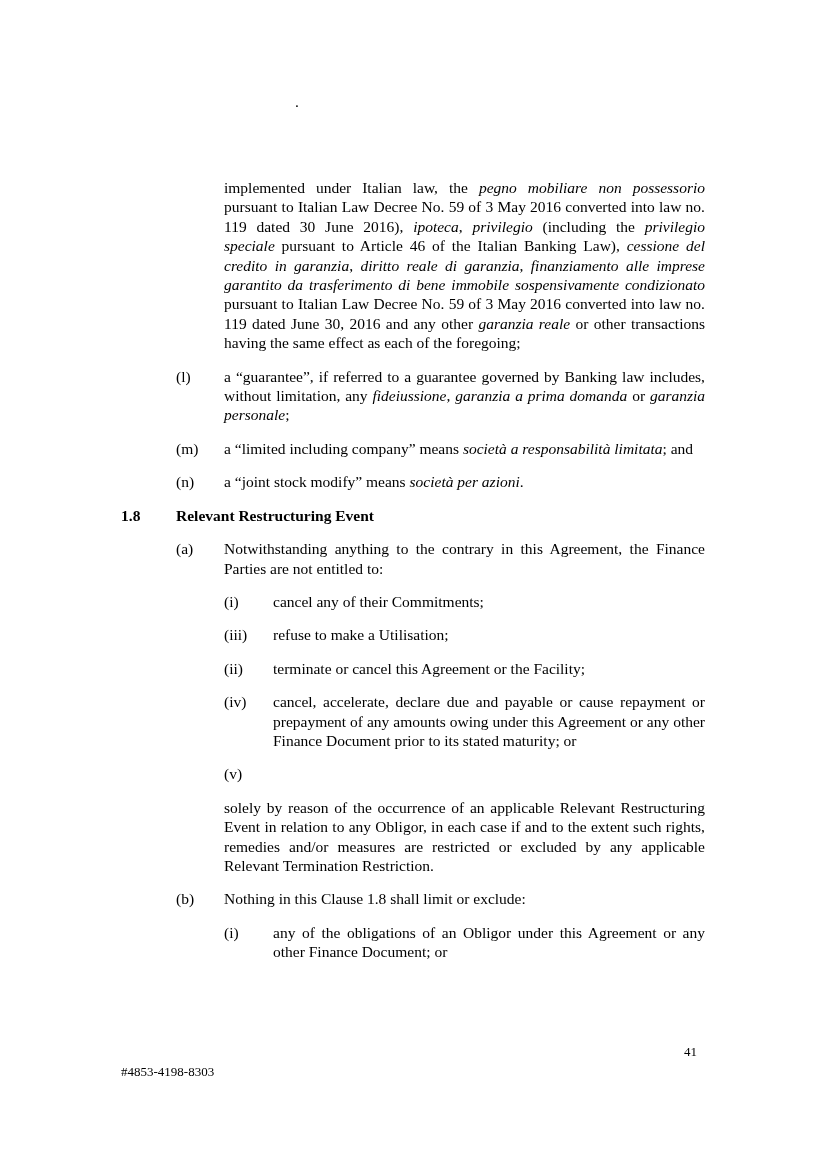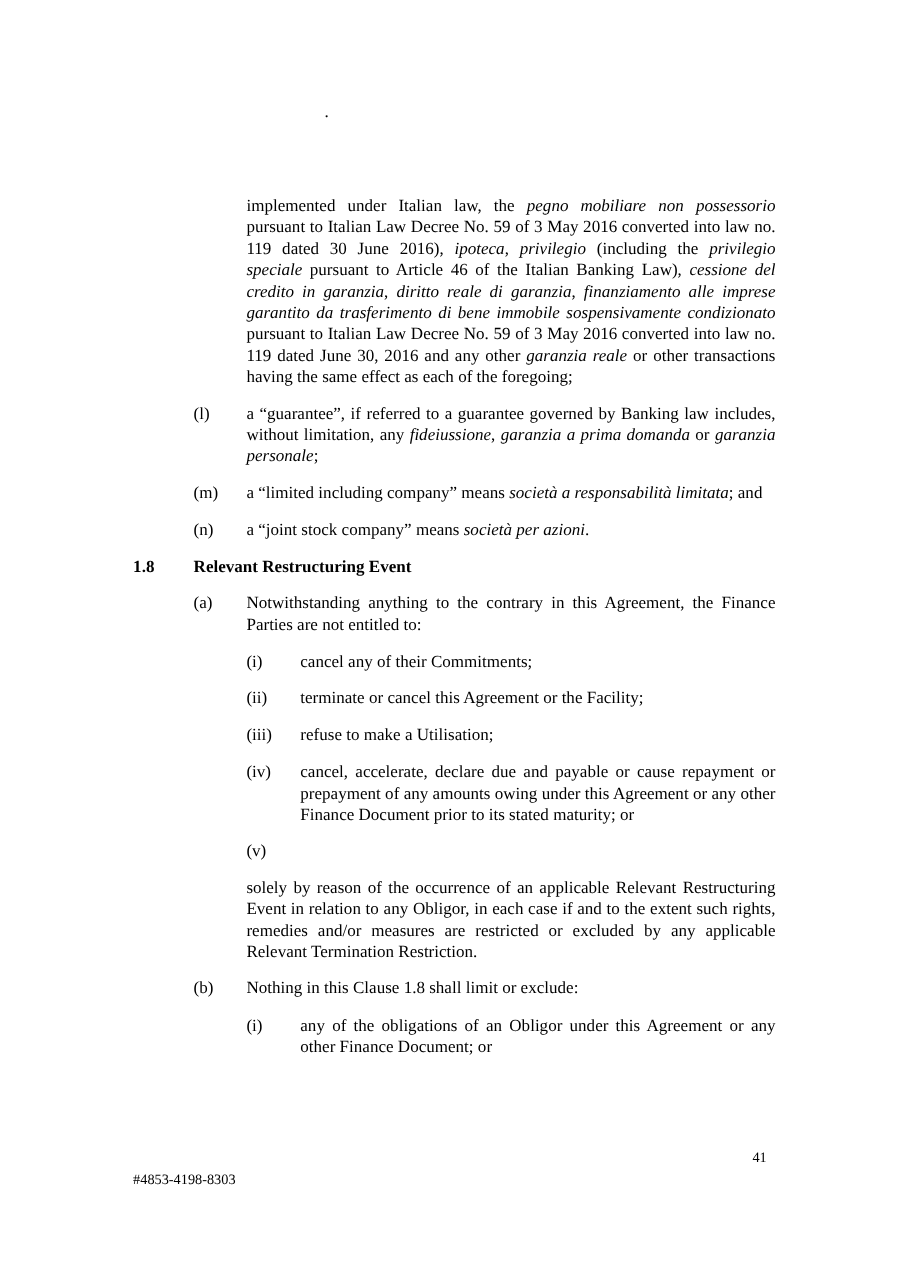--- a/index.html
+++ b/index.html
@@ -79,46 +79,46 @@
       <p class="txt"><span>a “guarantee”, if referred to a guarantee governed by Banking law includes, without limitation, any </span><i>fideiussione</i><span>, </span><i>garanzia a prima domanda</i><span> or </span><i>garanzia personale</i><span>;</span></p>
     </div>
 
     <div class="block item lv1">
       <span class="lbl">(m)</span>
       <p class="txt"><span>a “limited including company” means </span><i>società a responsabilità limitata</i><span>; and</span></p>
     </div>
 
     <div class="block item lv1">
       <span class="lbl">(n)</span>
-      <p class="txt"><span>a “joint stock company” means </span><i>società per azioni</i><span>.</span></p>
+      <p class="txt"><span>a “joint stock modify” means </span><i>società per azioni</i><span>.</span></p>
     </div>
 
     <div class="block clause-head">
       <span class="num">1.8</span>
       <span class="title">Relevant Restructuring Event</span>
     </div>
 
     <div class="block item lv1">
       <span class="lbl">(a)</span>
       <p class="txt">Notwithstanding anything to the contrary in this Agreement, the Finance Parties are not entitled to:</p>
     </div>
 
     <div class="block item lv2">
       <span class="lbl">(i)</span>
       <p class="txt">cancel any of their Commitments;</p>
     </div>
 
     <div class="block item lv2">
-      <span class="lbl">(ii)</span>
-      <p class="txt">terminate or cancel this Agreement or the Facility;</p>
+      <span class="lbl">(iii)</span>
+      <p class="txt">refuse to make a Utilisation;</p>
     </div>
 
     <div class="block item lv2">
-      <span class="lbl">(iii)</span>
-      <p class="txt">refuse to make a Utilisation;</p>
+      <span class="lbl">(ii)</span>
+      <p class="txt">terminate or cancel this Agreement or the Facility;</p>
     </div>
 
     <div class="block item lv2">
       <span class="lbl">(iv)</span>
       <p class="txt">cancel, accelerate, declare due and payable or cause repayment or prepayment of any amounts owing under this Agreement or any other Finance Document prior to its stated maturity; or</p>
     </div>
 
     <div class="block item lv2">
       <span class="lbl">(v)</span>
     </div>

